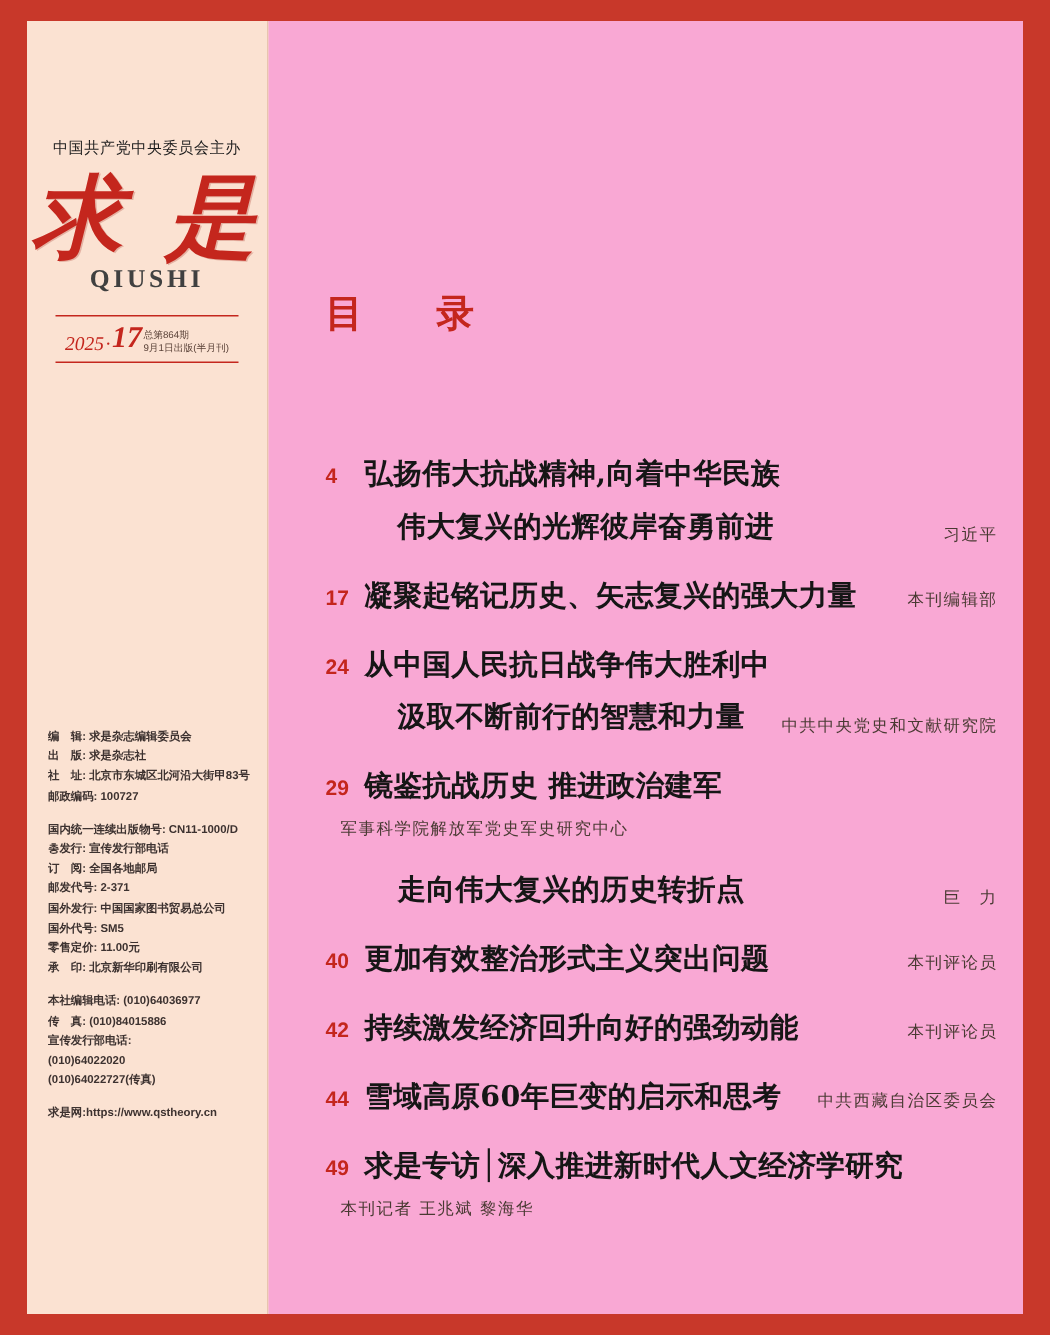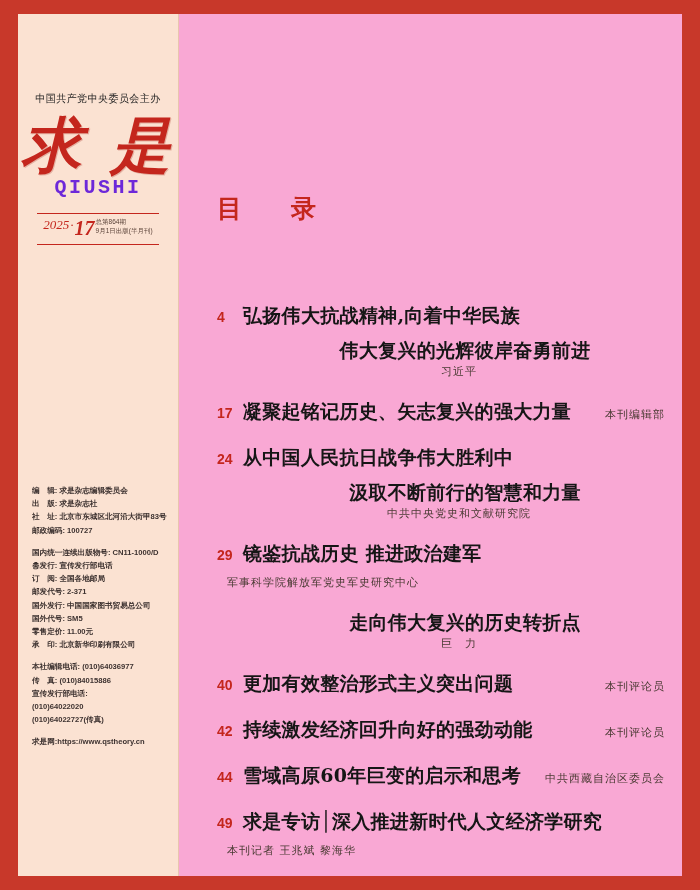--- a/index.html
+++ b/index.html
@@ -52,34 +52,34 @@
     line-height: 66px;
     color: #c4261d;
     font-family: "DejaVu Serif", serif;
     font-weight: bold;
     letter-spacing: 4px;
     font-style: italic;
     text-shadow: 1px 1px 0 rgba(160,30,20,0.25);
   }
   .logo-en {
     margin-top: -2px;
-    font-size: 20px;
+    font-size: 17px;
     letter-spacing: 2.5px;
-    color: #6d28d9;
-    font-family: Liberation Mono, monospace;
+    color: #404040;
+    font-family: Liberation Serif, serif;
     font-weight: bold;
   }
   .issue-box {
     margin: 14px auto 0 auto;
     width: 122px;
     border-top: 1.5px solid #c4261d;
     border-bottom: 1.5px solid #c4261d;
     padding: 3px 0 4px 0;
     display: flex;
-    align-items: flex-start;
+    align-items: flex-end;
     justify-content: center;
     gap: 1px;
   }
   .issue-year {
     font-size: 13px;
     color: #c4261d;
     font-family: "Liberation Serif", serif;
     font-style: italic;
   }
   .issue-no {
@@ -163,24 +163,23 @@
   .author {
     font-size: 11px;
     color: #4a3a33;
     font-family: "DejaVu Serif", serif;
     white-space: nowrap;
     margin-left: 10px;
     letter-spacing: 1px;
   }
   .toc-line2 {
     display: flex;
-    align-items: center;
+    align-items: flex-end;
     margin-top: 9px;
     padding-left: 26px;
-    flex-direction: column;
   }
   .toc-line2 .title-main {
     padding-left: 22px;
   }
   .author-right {
     display: flex;
     margin-top: 8px;
     padding-right: 4px;
   }
 </style>

